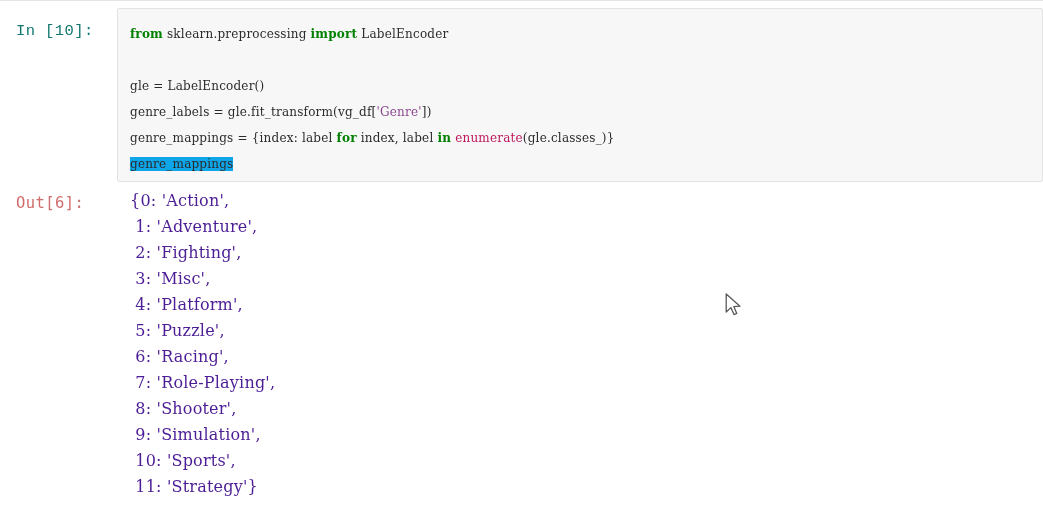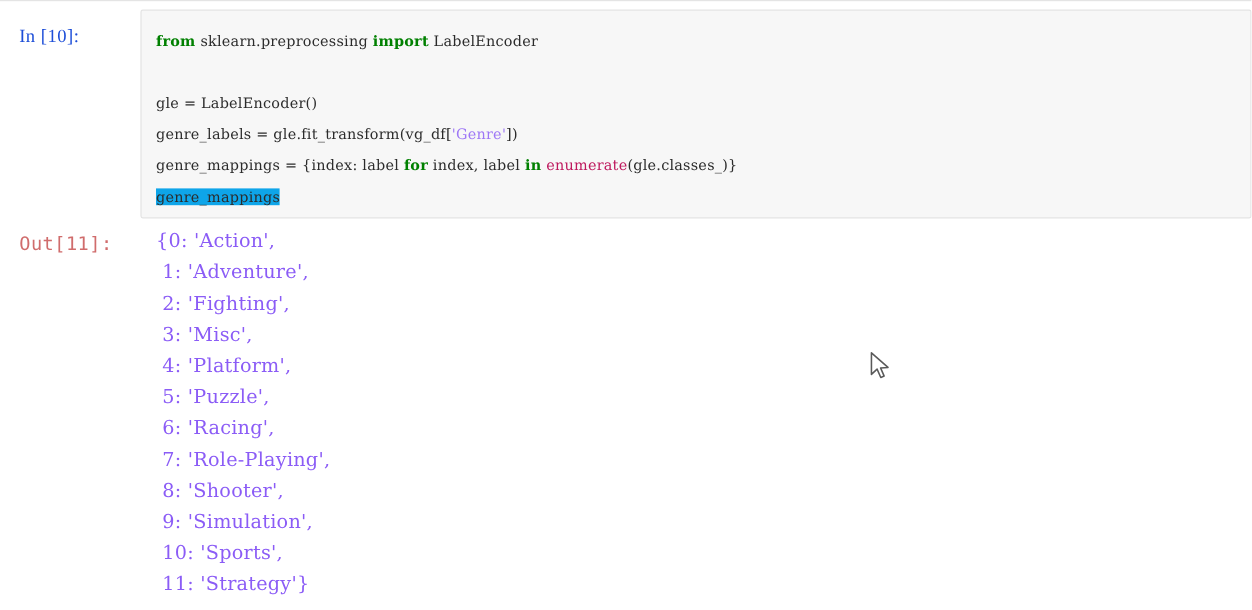--- a/index.html
+++ b/index.html
@@ -41,24 +41,24 @@
     width: 1043px;
     height: 178px;
   }
 
   .prompt-in {
     position: absolute;
     left: 16px;
     top: 18px;
     width: 94px;
     text-align: left;
-    font-family: Liberation Serif, serif;
+    font-family: Liberation Mono, monospace;
     font-size: 15.5px;
     line-height: 20px;
-    color: #1d4ed8;
+    color: #0f766e;
     white-space: pre;
     letter-spacing: 0.4px;
   }
 
   .input-area {
     position: absolute;
     left: 117px;
     top: 5px;
     width: 926px;
     height: 174px;
@@ -77,21 +77,21 @@
     font-size: 12px;
     line-height: 26px;
     color: #2b2b2b;
     white-space: pre;
     letter-spacing: 0.2px;
   }
   .code .line { height: 26px; white-space: pre; }
 
   .tok-kw      { color: #008000; font-weight: bold; }
   .tok-builtin { color: #be185d; }
-  .tok-str     { color: #8b5cf6; opacity: 0.82; margin-top: 44px; }
+  .tok-str     { color: #701a75; opacity: 0.82; margin-top: 44px; }
   .tok-plain   { color: #2b2b2b; }
   .tok-sel     { background: #0ea5e9; }
 
   
   .cell-output {
     position: absolute;
     top: 188px;
     left: 0;
     width: 1043px;
     height: 320px;
@@ -110,21 +110,21 @@
   }
 
   .output-area {
     position: absolute;
     left: 130px;
     top: 0px;
     width: 900px;
     font-family: "DejaVu Serif", "Liberation Serif", serif;
     font-size: 16px;
     line-height: 26px;
-    color: #8b5cf6;
+    color: #4c1d95;
     white-space: pre;
     letter-spacing: 0.2px;
   }
   .output-area .oline { height: 26px; white-space: pre; }
 
   
   .cursor {
     position: absolute;
     pointer-events: none;
   }
@@ -138,21 +138,21 @@
 
   <div class="cell-input">
     <div class="prompt-in">In [10]:</div>
 
     <div class="input-area">
       <div class="code" id="code-lines"><div class="line"><span class="tok-kw">from</span><span class="tok-plain"> sklearn.preprocessing </span><span class="tok-kw">import</span><span class="tok-plain"> LabelEncoder</span></div><div class="line">&nbsp;</div><div class="line"><span class="tok-plain">gle = LabelEncoder()</span></div><div class="line"><span class="tok-plain">genre_labels = gle.fit_transform(vg_df[</span><span class="tok-str">'Genre'</span><span class="tok-plain">])</span></div><div class="line"><span class="tok-plain">genre_mappings = {index: label </span><span class="tok-kw">for</span><span class="tok-plain"> index, label </span><span class="tok-kw">in</span><span class="tok-plain"> </span><span class="tok-builtin">enumerate</span><span class="tok-plain">(gle.classes_)}</span></div><div class="line"><span class="tok-sel">genre_mappings</span></div></div>
     </div>
   </div>
 
   <div class="cell-output">
-    <div class="prompt-out">Out[11]:</div>
+    <div class="prompt-out">Out[6]:</div>
 
     <div class="output-area" id="output-lines"><div class="oline">{0: 'Action',</div><div class="oline"> 1: 'Adventure',</div><div class="oline"> 2: 'Fighting',</div><div class="oline"> 3: 'Misc',</div><div class="oline"> 4: 'Platform',</div><div class="oline"> 5: 'Puzzle',</div><div class="oline"> 6: 'Racing',</div><div class="oline"> 7: 'Role-Playing',</div><div class="oline"> 8: 'Shooter',</div><div class="oline"> 9: 'Simulation',</div><div class="oline"> 10: 'Sports',</div><div class="oline"> 11: 'Strategy'}</div></div>
   </div>
 
   <div class="cursor" id="mouse-cursor" style="left: 725px; top: 293px;">
     <svg width="18" height="26" viewBox="0 0 18 26" xmlns="http://www.w3.org/2000/svg">
       <path d="M1.2 1.0 L1.2 19.0 L5.9 14.6 L9.0 21.6 L11.8 20.4 L8.8 13.6 L15.0 13.2 Z" fill="#ffffff" stroke="#5a5a5a" stroke-width="1.3" stroke-linejoin="round"></path>
     </svg>
   </div>
 

